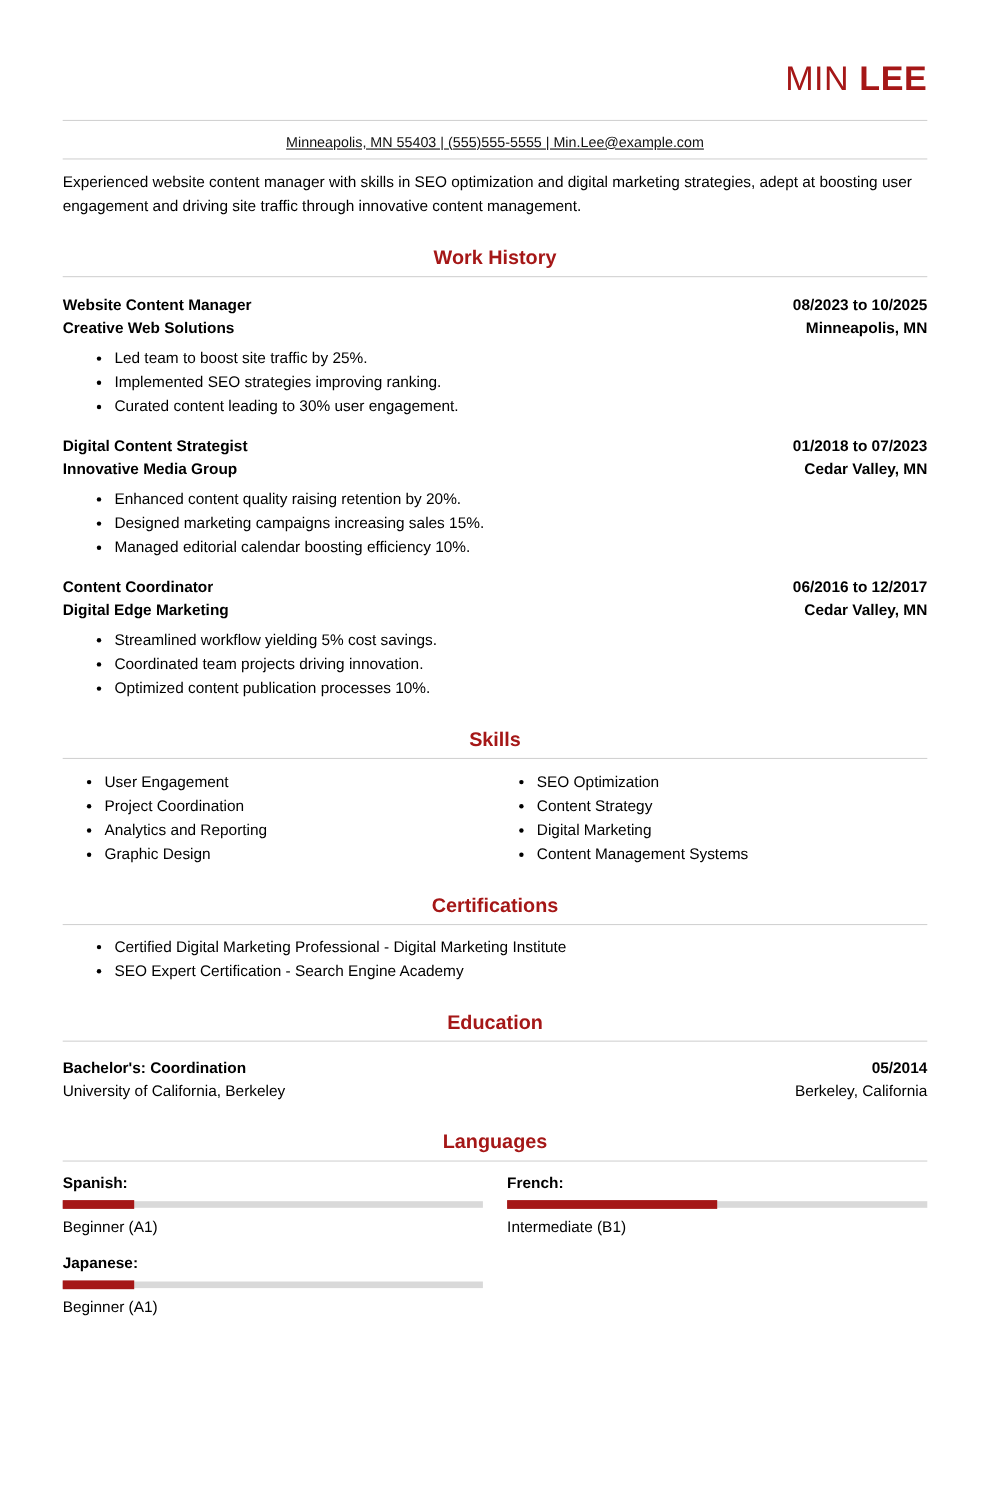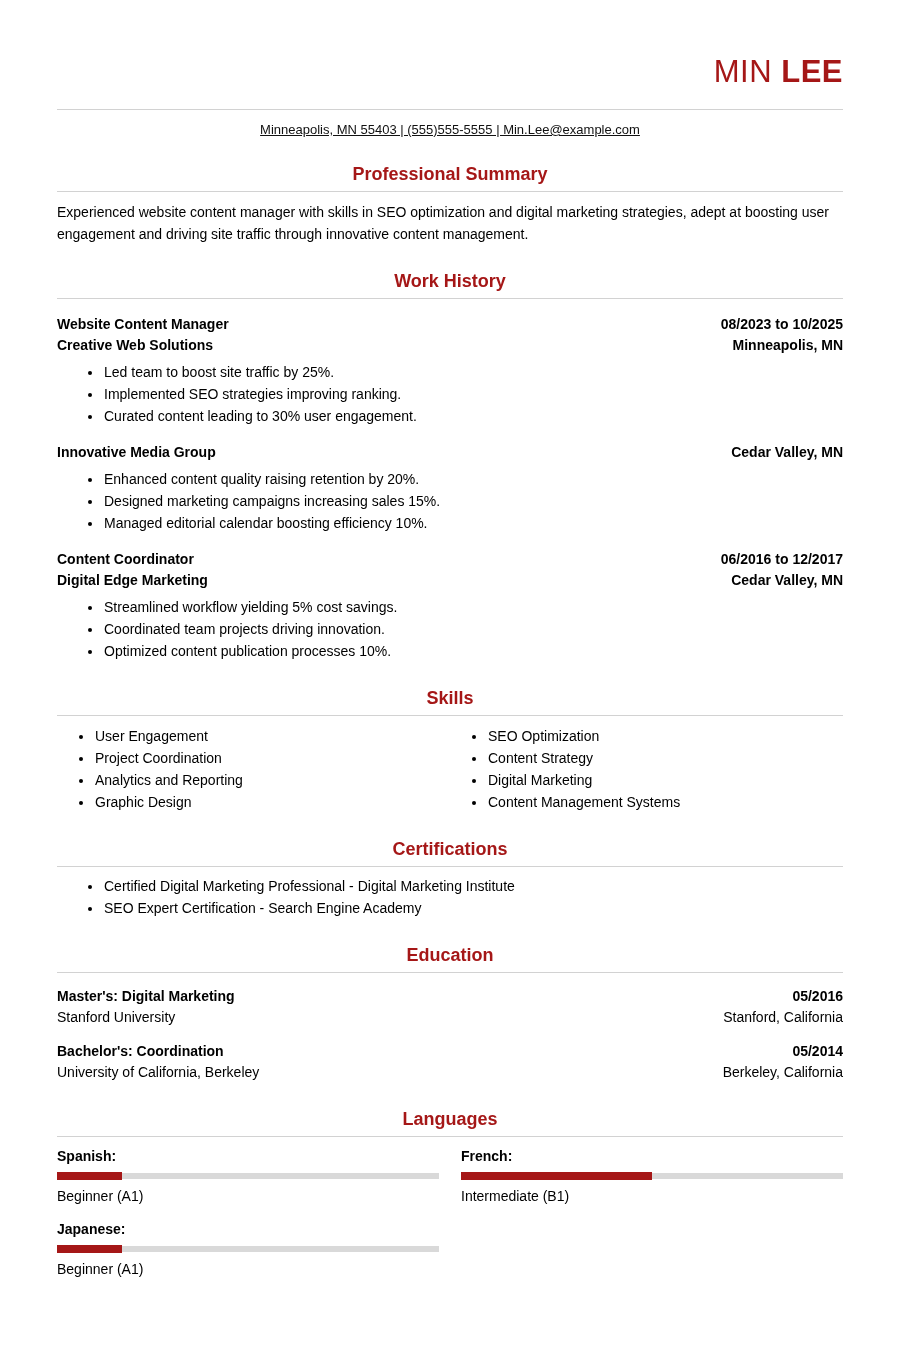--- a/index.html
+++ b/index.html
@@ -109,21 +109,20 @@
 
   <h1 class="name">
     <span class="first">MIN</span>
     <span class="last">LEE</span>
   </h1>
 
   <div class="rule under-name"></div>
 
   <div class="contact">Minneapolis, MN 55403 | (555)555-5555 | Min.Lee@example.com</div>
 
-  <h2 class="section-title">Professional Summary</h2>
   <div class="rule"></div>
   <p class="summary-text">Experienced website content manager with skills in SEO optimization and digital marketing strategies, adept at boosting user engagement and driving site traffic through innovative content management.</p>
 
   <h2 class="section-title">Work History</h2>
   <div class="rule"></div>
 
   <div class="job">
     <div class="split-row bold">
       <span>Website Content Manager</span>
       <span class="right">08/2023 to 10/2025</span>
@@ -133,20 +132,24 @@
       <span class="right">Minneapolis, MN</span>
     </div>
     <ul class="bullets">
       <li>Led team to boost site traffic by 25%.</li>
       <li>Implemented SEO strategies improving ranking.</li>
       <li>Curated content leading to 30% user engagement.</li>
     </ul>
   </div>
 
   <div class="job">
+    <div class="split-row bold">
+      <span>Digital Content Strategist</span>
+      <span class="right">01/2018 to 07/2023</span>
+    </div>
     <div class="split-row bold">
       <span>Innovative Media Group</span>
       <span class="right">Cedar Valley, MN</span>
     </div>
     <ul class="bullets">
       <li>Enhanced content quality raising retention by 20%.</li>
       <li>Designed marketing campaigns increasing sales 15%.</li>
       <li>Managed editorial calendar boosting efficiency 10%.</li>
     </ul>
   </div>
@@ -193,30 +196,20 @@
   <div class="certs">
     <ul class="bullets">
       <li>Certified Digital Marketing Professional - Digital Marketing Institute</li>
       <li>SEO Expert Certification - Search Engine Academy</li>
     </ul>
   </div>
 
   <h2 class="section-title">Education</h2>
   <div class="rule"></div>
 
-  <div class="edu-entry">
-    <div class="split-row bold">
-      <span>Master's: Digital Marketing</span>
-      <span class="right">05/2016</span>
-    </div>
-    <div class="split-row school-row">
-      <span>Stanford University</span>
-      <span class="right">Stanford, California</span>
-    </div>
-  </div>
 
   <div class="edu-entry">
     <div class="split-row bold">
       <span>Bachelor's: Coordination</span>
       <span class="right">05/2014</span>
     </div>
     <div class="split-row school-row">
       <span>University of California, Berkeley</span>
       <span class="right">Berkeley, California</span>
     </div>

